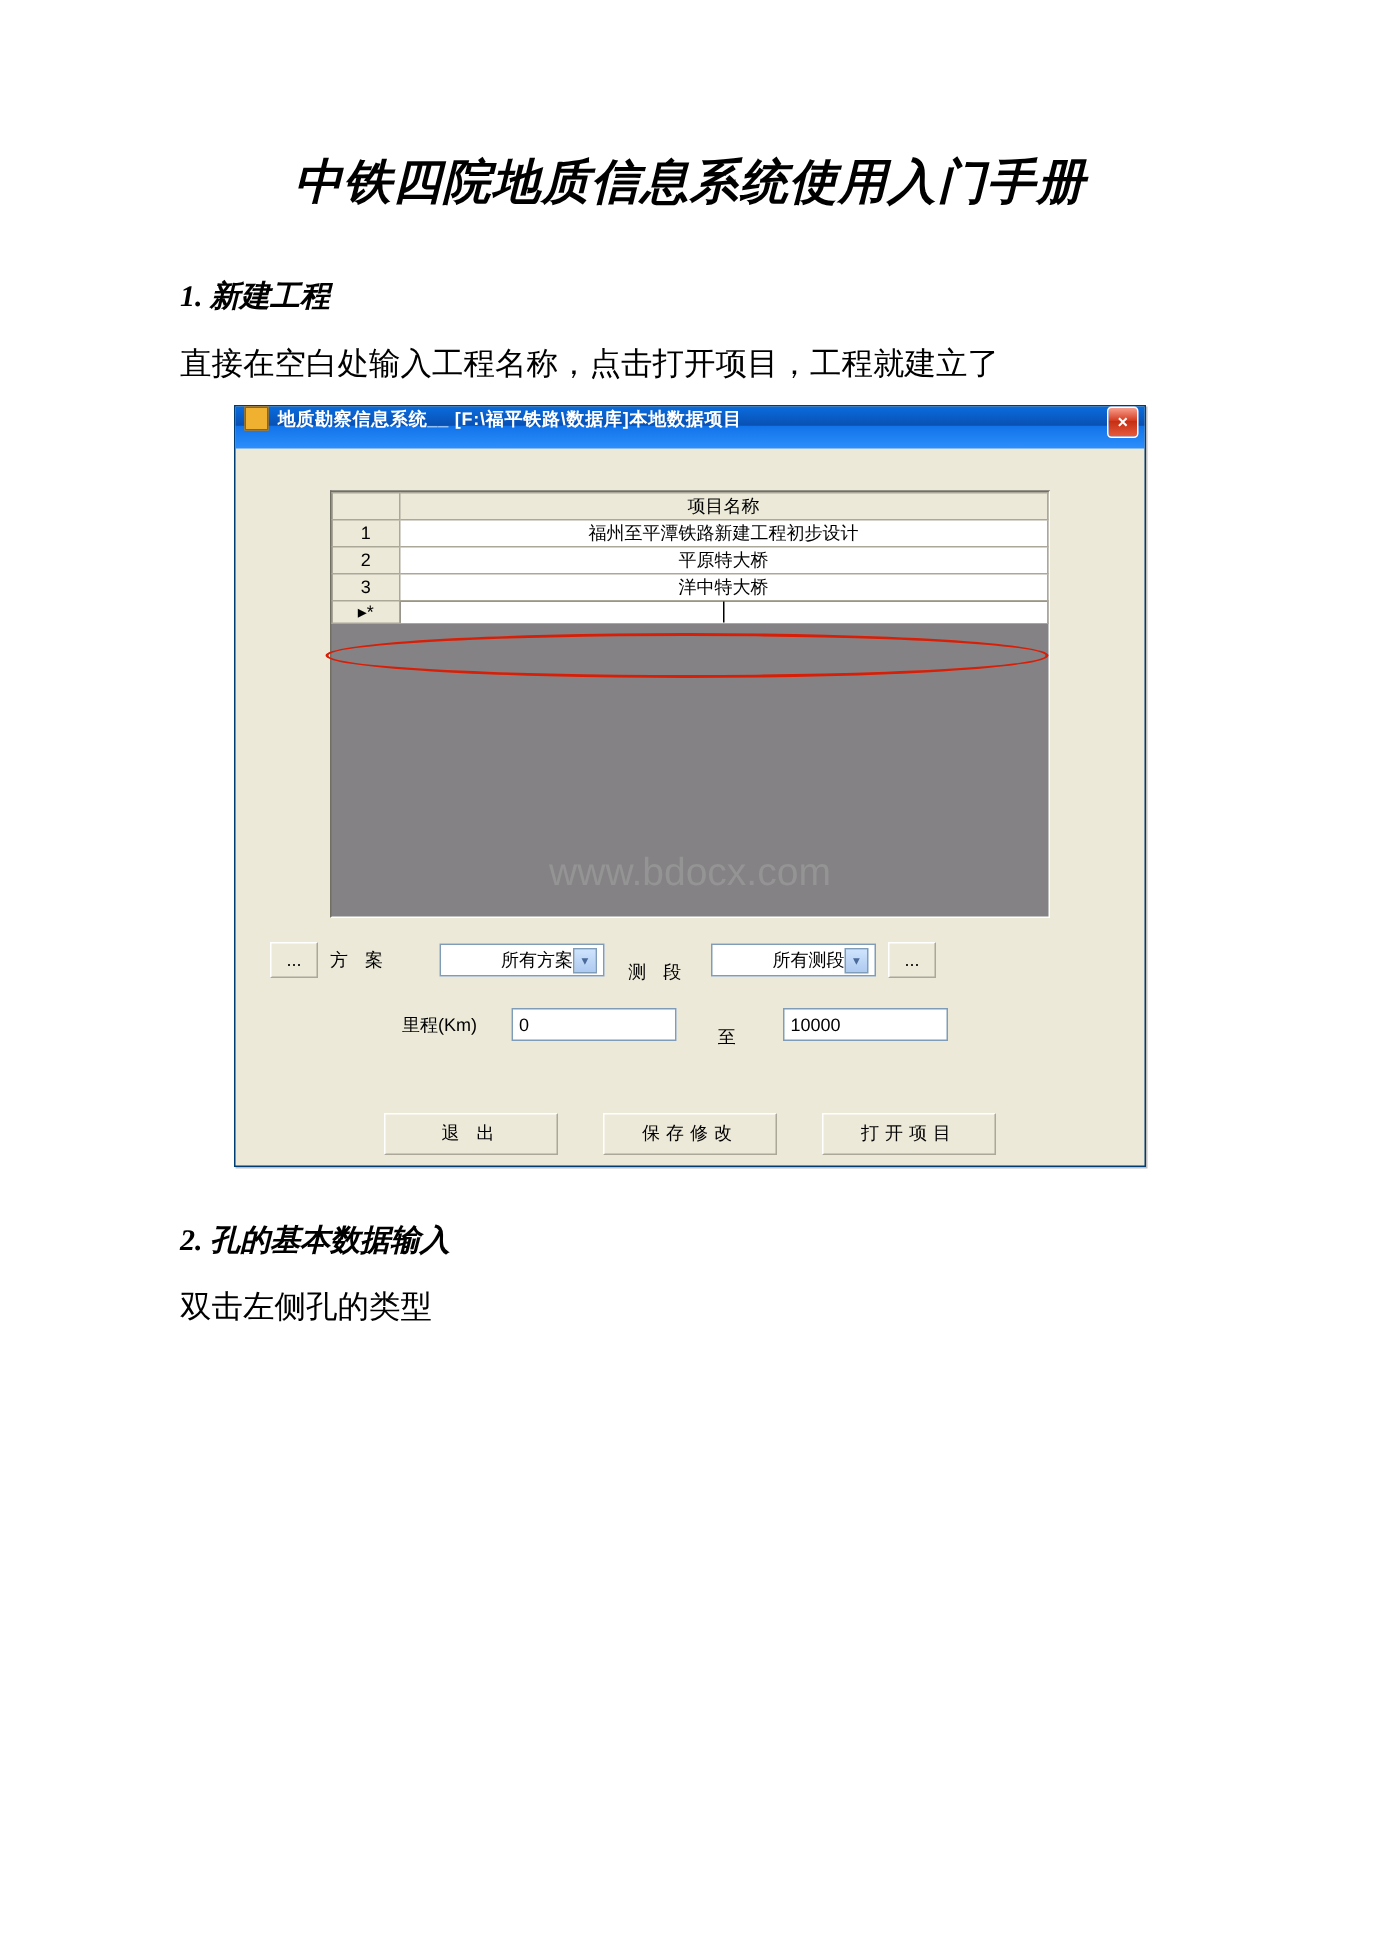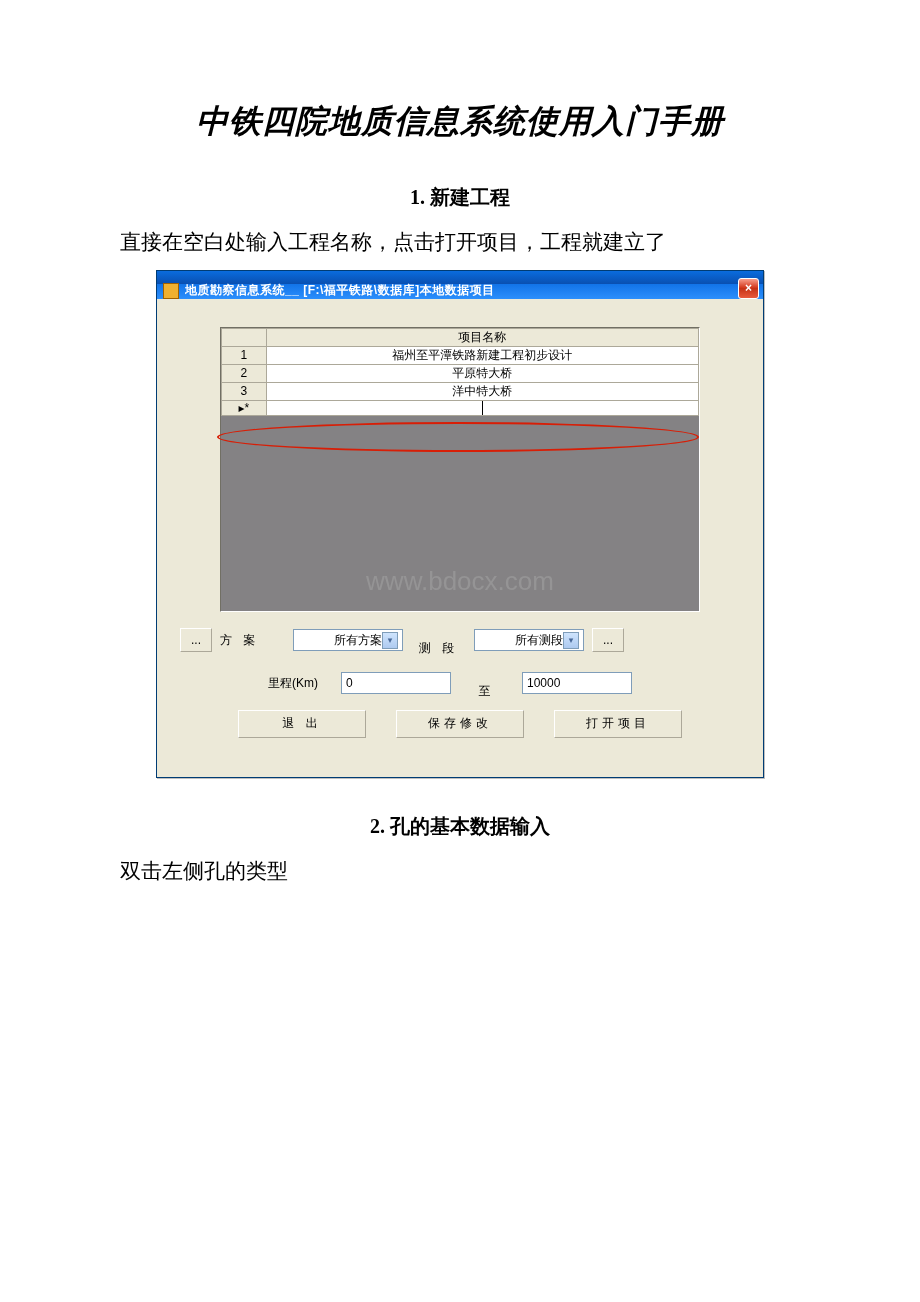--- a/index.html
+++ b/index.html
@@ -16,22 +16,22 @@
       font-weight: bold;
       text-align: center;
       margin-bottom: 40px;
       letter-spacing: 1px;
       font-style: italic;
     }
     .section-title {
       font-family: "Times New Roman", "SimSun", serif;
       font-size: 20px;
       font-weight: bold;
-      text-align: center;
       margin-bottom: 15px;
+      font-style: italic;
     }
     .paragraph {
       font-size: 21px;
       line-height: 1.6;
       margin-bottom: 10px;
     }
     .screenshot-wrap {
       margin: 10px auto 35px;
       width: 608px;
     }
@@ -41,21 +41,21 @@
       border: 1px solid #003c74;
       background: #ece9d8;
       font-family: "Microsoft Sans Serif", "Tahoma", sans-serif;
       font-size: 12px;
       box-shadow: 1px 1px 0 rgba(0,0,0,0.25);
     }
     .titlebar {
       height: 28px;
       background: linear-gradient(to bottom, #0a6cde, #0950b2 45%, #1173e8 46%, #2c8ffc);
       display: flex;
-      align-items: flex-end;
+      align-items: flex-start;
       padding: 0 4px 0 6px;
       color: #fff;
       font-weight: bold;
       font-size: 12px;
     }
     .titlebar-icon {
       width: 16px; height: 16px;
       background: #f0b030;
       border: 1px solid #a06000;
       margin-right: 6px;
@@ -161,21 +161,21 @@
     .combo { width: 110px; justify-content: flex-end; }
     .combo-arrow {
       width: 16px; height: 17px;
       background: linear-gradient(to bottom,#cfe4fd,#aecaf0);
       border: 1px solid #7f9db9;
       display: flex; align-items: center; justify-content: center;
       font-size: 9px; color: #4a6a9a;
     }
     .txt { width: 110px; }
     .btnrow { display:flex; gap:30px; justify-content:center; margin-top:6px; }
-    .btnrow .btn3d { width: 128px; height: 28px; letter-spacing: 4px; }
+    .btnrow .btn3d { width: 116px; height: 28px; letter-spacing: 4px; margin-top: 32px; }
     .new-row-cell {
       position: relative;
     }
     .cursor-bar {
       display: inline-block; width: 1px; height: 14px; background: #000; vertical-align: middle;
     }
   </style>
 </head>
 <body>
 

